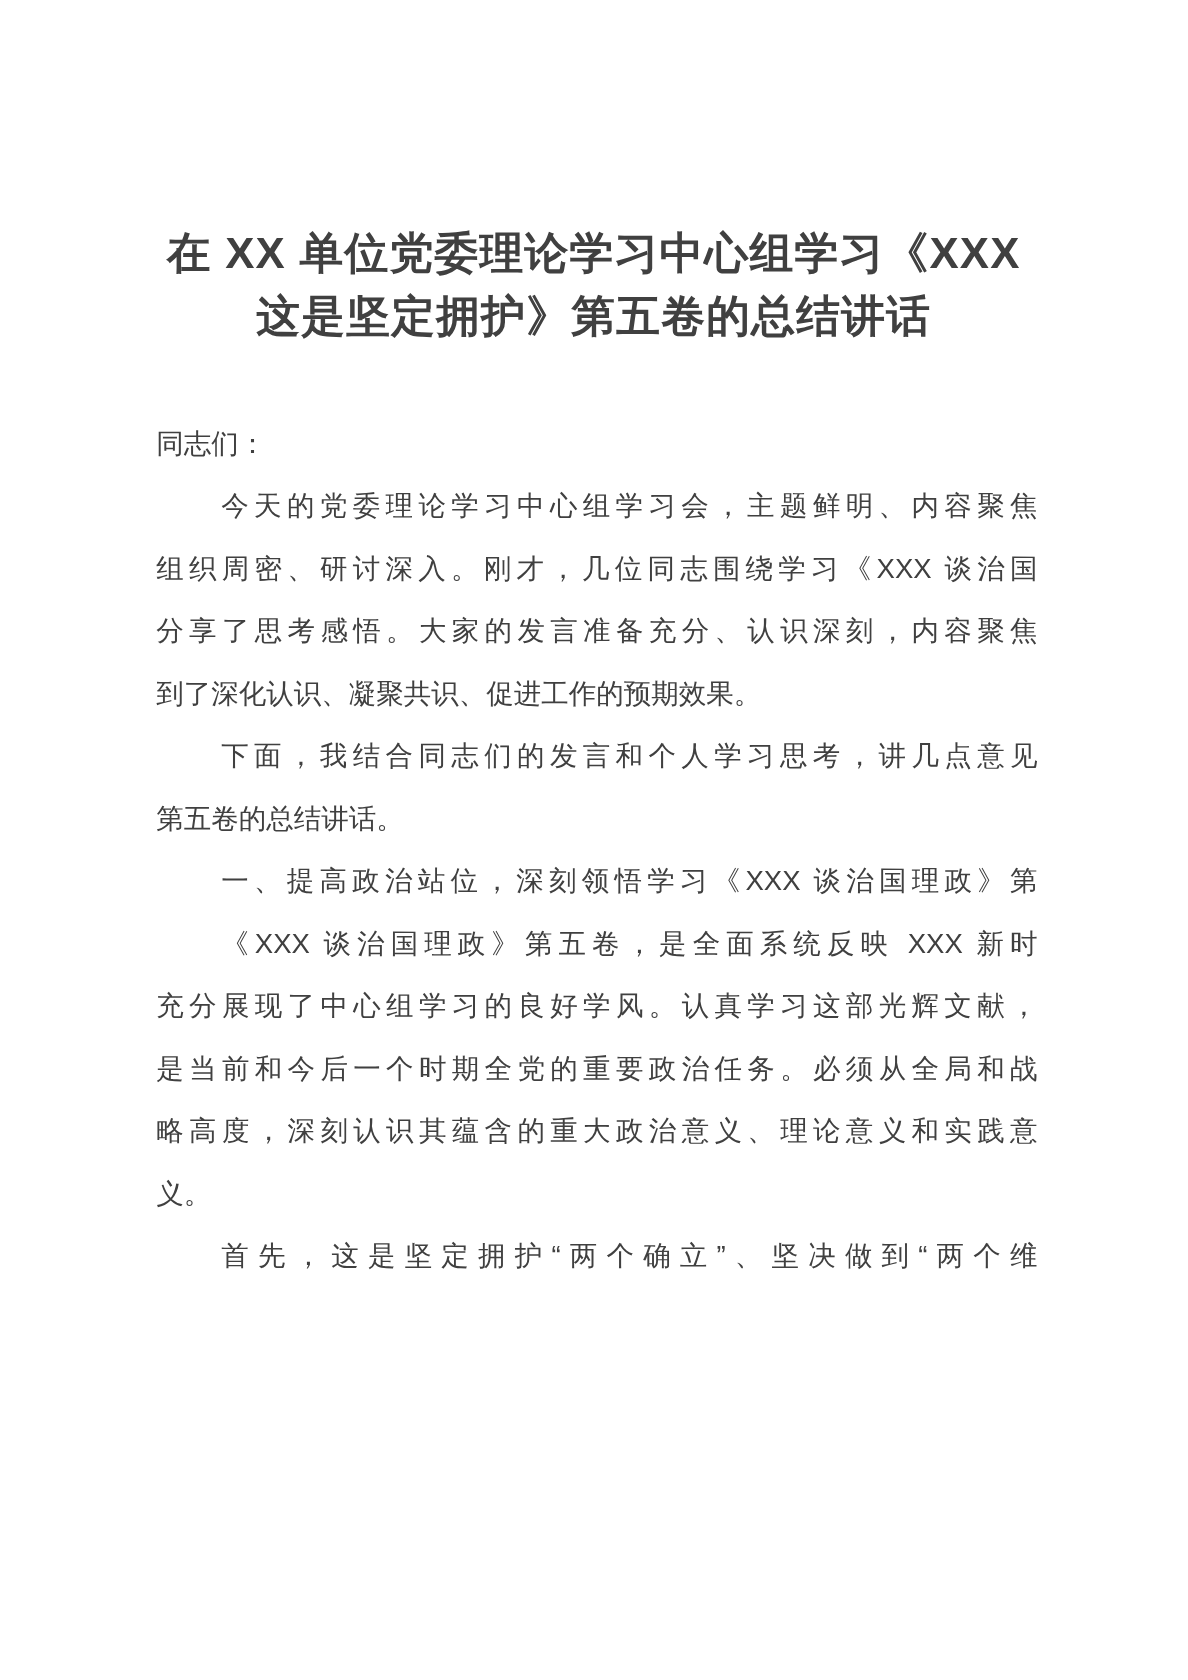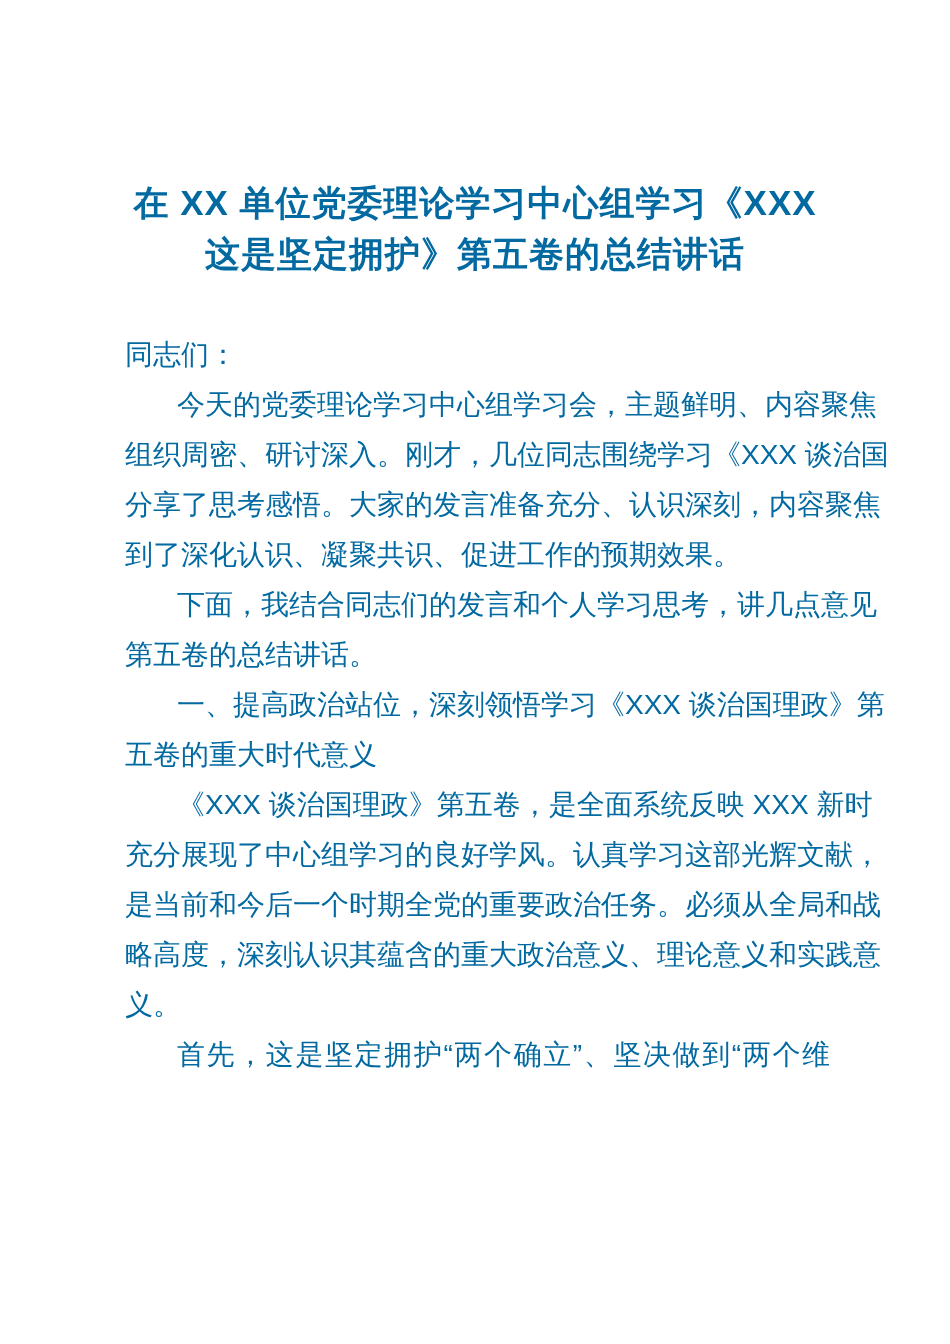--- a/index.html
+++ b/index.html
@@ -5,21 +5,21 @@
   html, body {
     margin: 0;
     padding: 0;
     background: #ffffff;
   }
   .page {
     position: relative;
     width: 950px;
     height: 1344px;
     background: #ffffff;
-    color: #0369a1;
+    color: #404040;
     font-family: "Liberation Sans", "DejaVu Sans", sans-serif;
     overflow: hidden;
   }
   .doc-title {
     position: absolute;
     left: 0;
     top: 177px;
     width: 950px;
     margin: 0;
     text-align: center;
@@ -33,21 +33,21 @@
   }
   .body-lines {
     position: absolute;
     left: 125px;
     top: 330px;
     width: 705px;
   }
   .doc-line {
     height: 50px;
     line-height: 50px;
-    font-size: 28px;
+    font-size: 22px;
     white-space: nowrap;
     text-align: left;
     letter-spacing: 0;
   }
   .doc-line.justified {
     text-align: justify;
     text-align-last: justify;
     text-justify: inter-character;
   }
   .doc-line.indent {
@@ -64,21 +64,20 @@
   </h1>
   <div class="body-lines" id="body-lines">
       <div class="doc-line">同志们：</div>
       <div class="doc-line justified indent">今天的党委理论学习中心组学习会，主题鲜明、内容聚焦</div>
       <div class="doc-line justified">组织周密、研讨深入。刚才，几位同志围绕学习《XXX 谈治国</div>
       <div class="doc-line justified">分享了思考感悟。大家的发言准备充分、认识深刻，内容聚焦</div>
       <div class="doc-line">到了深化认识、凝聚共识、促进工作的预期效果。</div>
       <div class="doc-line justified indent">下面，我结合同志们的发言和个人学习思考，讲几点意见</div>
       <div class="doc-line">第五卷的总结讲话。</div>
       <div class="doc-line justified indent">一、提高政治站位，深刻领悟学习《XXX 谈治国理政》第</div>
-      <div class="doc-line">五卷的重大时代意义</div>
       <div class="doc-line justified indent">《XXX 谈治国理政》第五卷，是全面系统反映 XXX 新时</div>
       <div class="doc-line justified">充分展现了中心组学习的良好学风。认真学习这部光辉文献，</div>
       <div class="doc-line justified">是当前和今后一个时期全党的重要政治任务。必须从全局和战</div>
       <div class="doc-line justified">略高度，深刻认识其蕴含的重大政治意义、理论意义和实践意</div>
       <div class="doc-line">义。</div>
       <div class="doc-line justified indent">首先，这是坚定拥护“两个确立”、坚决做到“两个维</div>
     </div>
 </div>
 
 </body></html>

